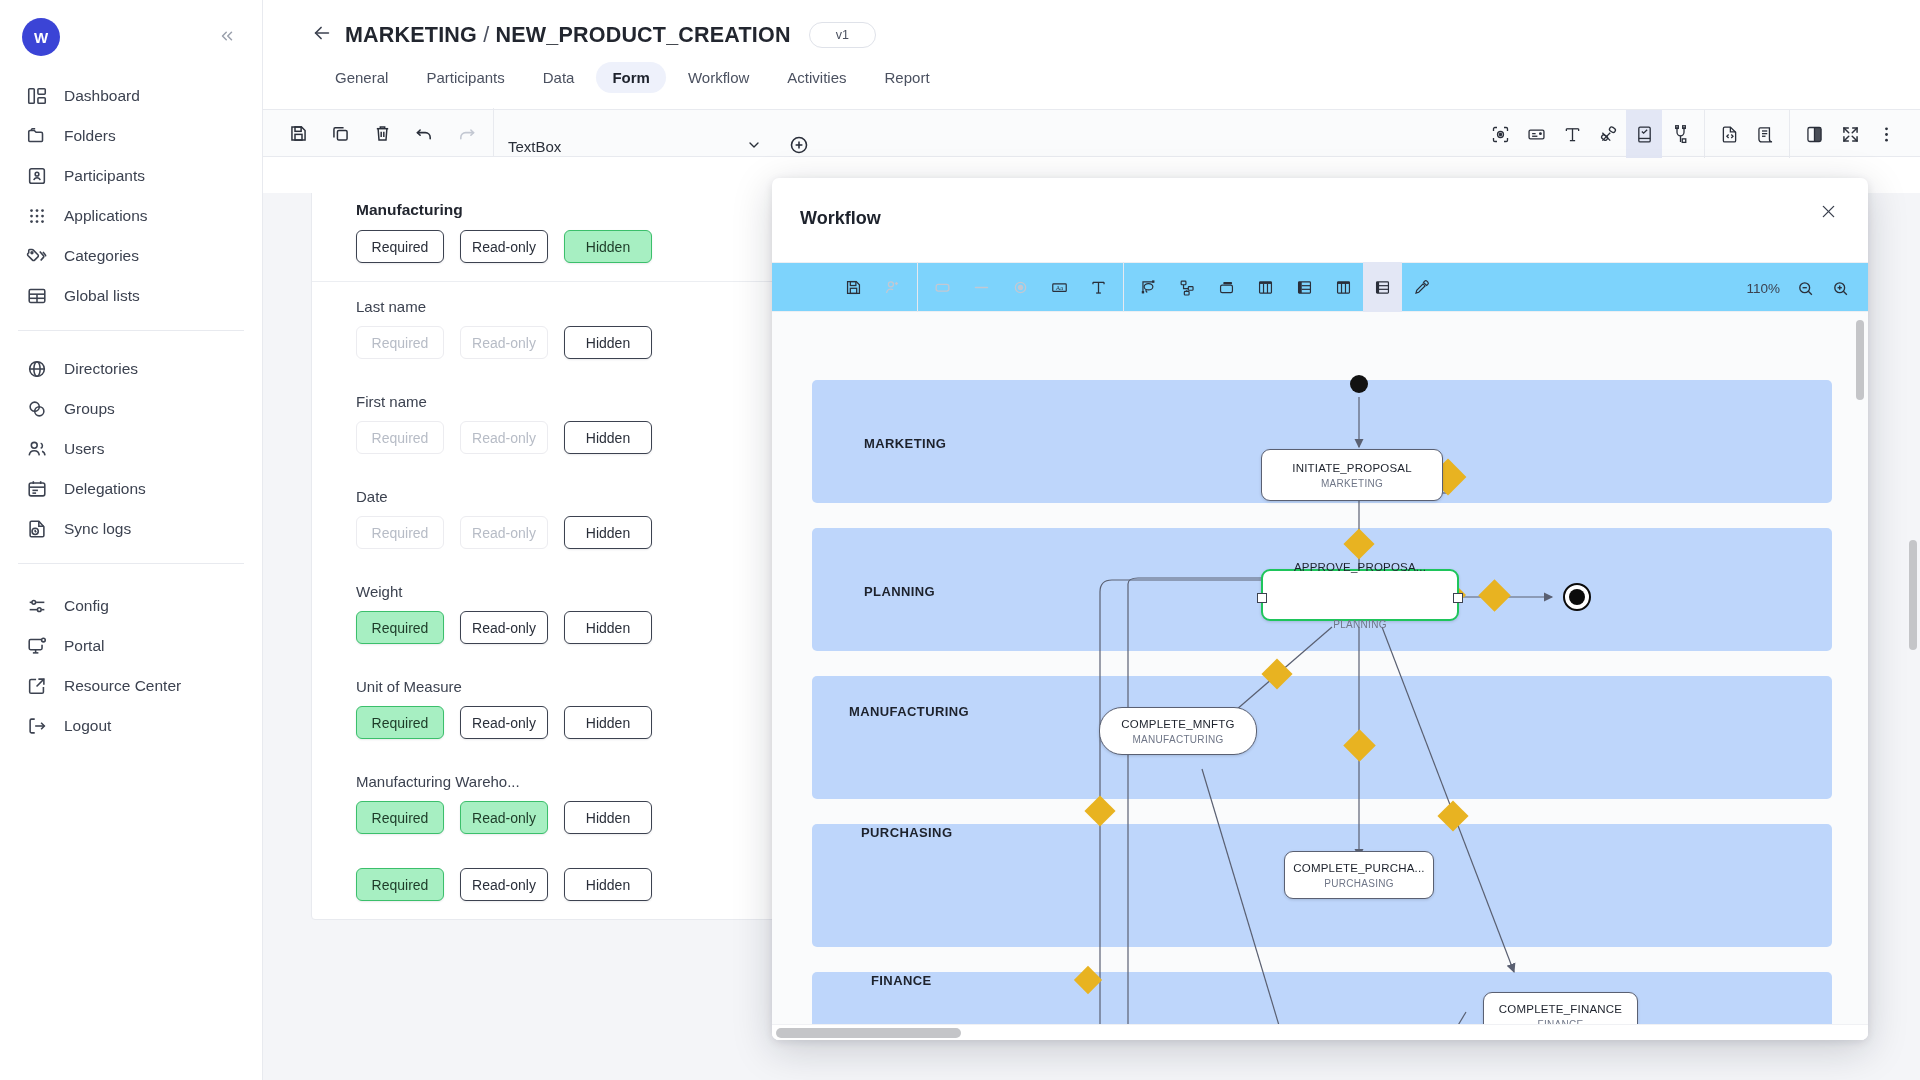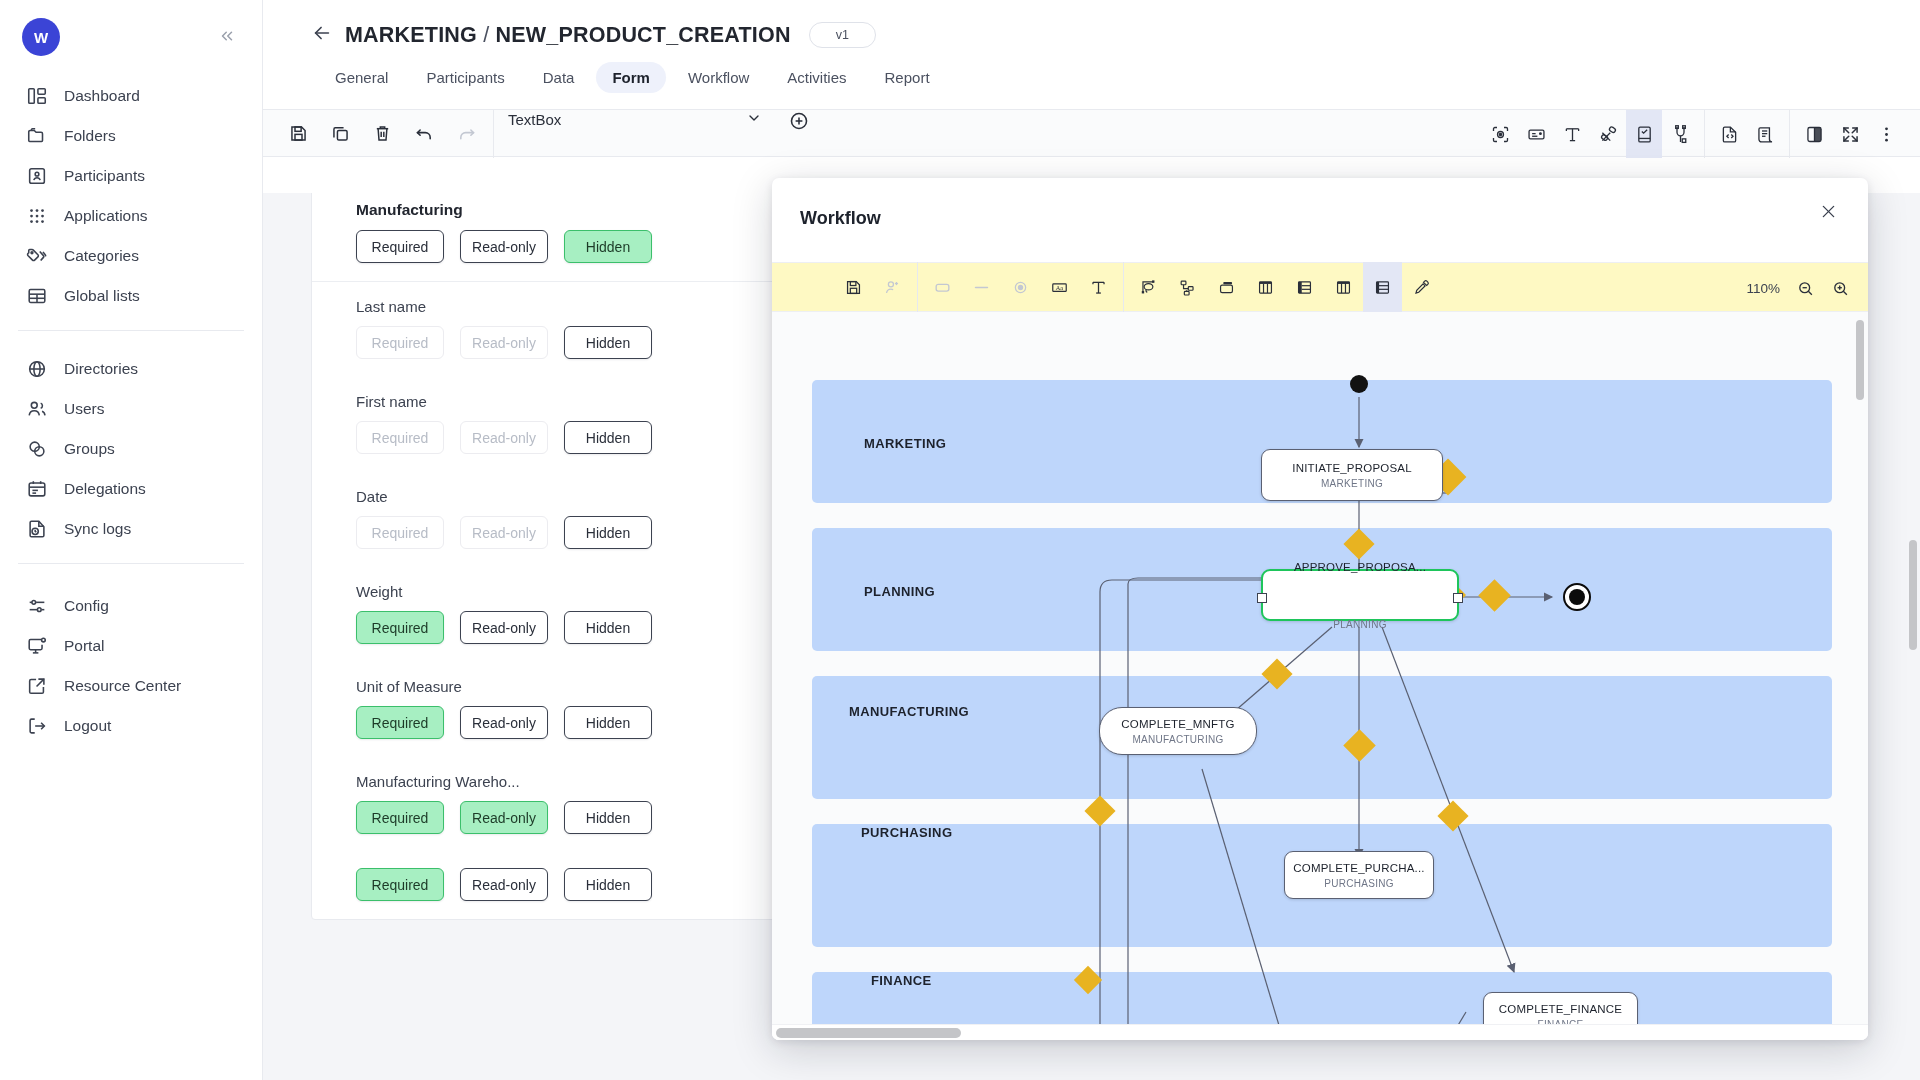--- a/index.html
+++ b/index.html
@@ -50,21 +50,21 @@
   .tabs { display:flex; align-items:center; gap:6px; margin:14px 0 0 -6px; padding-left:14px;}
   .tab {
     font-size:15px; color:#4b5160; padding:7px 16px; border-radius:20px; cursor:pointer; white-space:nowrap;
   }
   .tab.active { background:#eef1fb; color:#1d222c; font-weight:700; }
 
   
   .toolbar {
     margin-top:16px; height:48px; background:#fafbfc;
     border-top:1px solid #e8eaef; border-bottom:1px solid #e8eaef;
-    display:flex; align-items:flex-start; position:relative;
+    display:flex; align-items:flex-end; position:relative;
   }
   .tb-left { display:flex; align-items:center; gap:16px; padding-left:22px; height:100%; }
   .tb-btn { width:26px; height:26px; display:flex; align-items:center; justify-content:center; cursor:pointer; color:#2a2f3a; }
   .tb-btn.dim { color:#c3c8d2; }
   .tb-sep { width:1px; height:48px; background:#e8eaef; margin:0 14px; }
   .tb-select {
     width:258px; display:flex; align-items:center; justify-content:space-between;
     font-size:15px; color:#2a2f3a; cursor:pointer; padding-right:4px;
   }
   .tb-plus { margin-left:22px; cursor:pointer; color:#2a2f3a; display:flex; }
@@ -100,21 +100,21 @@
   .modal {
     position:absolute; left:772px; top:178px; width:1096px; height:862px;
     background:#fff; border-radius:7px;
     box-shadow:0 10px 40px rgba(18,24,40,.18), 0 2px 8px rgba(18,24,40,.10);
     overflow:hidden;
   }
   .modal-head { height:84px; position:relative; }
   .modal-title { position:absolute; left:28px; top:30px; font-size:18px; font-weight:700; color:#1d222c; }
   .modal-close { position:absolute; right:24px; top:20px; font-size:21px; color:#3c4250; cursor:pointer; line-height:1; padding:4px 6px; }
   .wf-toolbar {
-    height:50px; background:#fef9c3; border-top:1px solid #edeff3; border-bottom:1px solid #edeff3;
+    height:50px; background:#7dd3fc; border-top:1px solid #edeff3; border-bottom:1px solid #edeff3;
     display:flex; align-items:center; position:relative;padding-left:16px;
   }
   .wf-group { display:flex; align-items:center; height:50px; }
   .wf-btn { width:39px; height:50px; display:flex; align-items:center; justify-content:center; cursor:pointer; color:#2a2f3a; }
   .wf-btn.dim { color:#c3c8d2; }
   .wf-btn.sel { background:#e3e7f5; }
   .wf-sep { width:1px; height:50px; background:#e6e9ef; margin:0 5px; }
   .wf-zoom { position:absolute; right:18px; top:0; height:50px; display:flex; align-items:center; gap:16px; }
   .wf-zoom .zlabel { font-size:13.5px; color:#3c4250; }
   .zbtn { cursor:pointer; color:#2a2f3a; display:flex; }
@@ -240,36 +240,36 @@
               <circle cx="12" cy="12" r="8"></circle>
               <ellipse cx="12" cy="12" rx="3.4" ry="8"></ellipse>
               <line x1="4" y1="12" x2="20" y2="12"></line>
             </svg>
           </span>
         <span>Directories</span>
       </div>
       <div class="sb-item">
         <span class="sb-ico">
             <svg viewBox="0 0 24 24" fill="none" stroke="currentColor" stroke-width="1.7">
+              <circle cx="9.5" cy="9.5" r="5"></circle>
+              <circle cx="14.5" cy="14.5" r="5"></circle>
+            </svg>
+          </span>
+        <span>Groups</span>
+      </div>
+      <div class="sb-item">
+        <span class="sb-ico">
+            <svg viewBox="0 0 24 24" fill="none" stroke="currentColor" stroke-width="1.7">
               <circle cx="9" cy="8" r="3.2"></circle>
               <path d="M3.5 19c.4-3.2 2.7-5 5.5-5s5.1 1.8 5.5 5"></path>
               <path d="M16 5.6a3 3 0 0 1 0 5.6"></path>
               <path d="M17.5 14.4c1.8.6 3 2.2 3.2 4.6"></path>
             </svg>
           </span>
         <span>Users</span>
-      </div>
-      <div class="sb-item">
-        <span class="sb-ico">
-            <svg viewBox="0 0 24 24" fill="none" stroke="currentColor" stroke-width="1.7">
-              <circle cx="9.5" cy="9.5" r="5"></circle>
-              <circle cx="14.5" cy="14.5" r="5"></circle>
-            </svg>
-          </span>
-        <span>Groups</span>
       </div>
       <div class="sb-item">
         <span class="sb-ico">
             <svg viewBox="0 0 24 24" fill="none" stroke="currentColor" stroke-width="1.7">
               <rect x="3.5" y="5.5" width="17" height="14" rx="2"></rect>
               <line x1="3.5" y1="10" x2="20.5" y2="10"></line>
               <line x1="8" y1="3.5" x2="8" y2="6.5"></line>
               <line x1="16" y1="3.5" x2="16" y2="6.5"></line>
               <line x1="7" y1="13.5" x2="13" y2="13.5"></line>
               <line x1="7" y1="16.5" x2="11" y2="16.5"></line>

